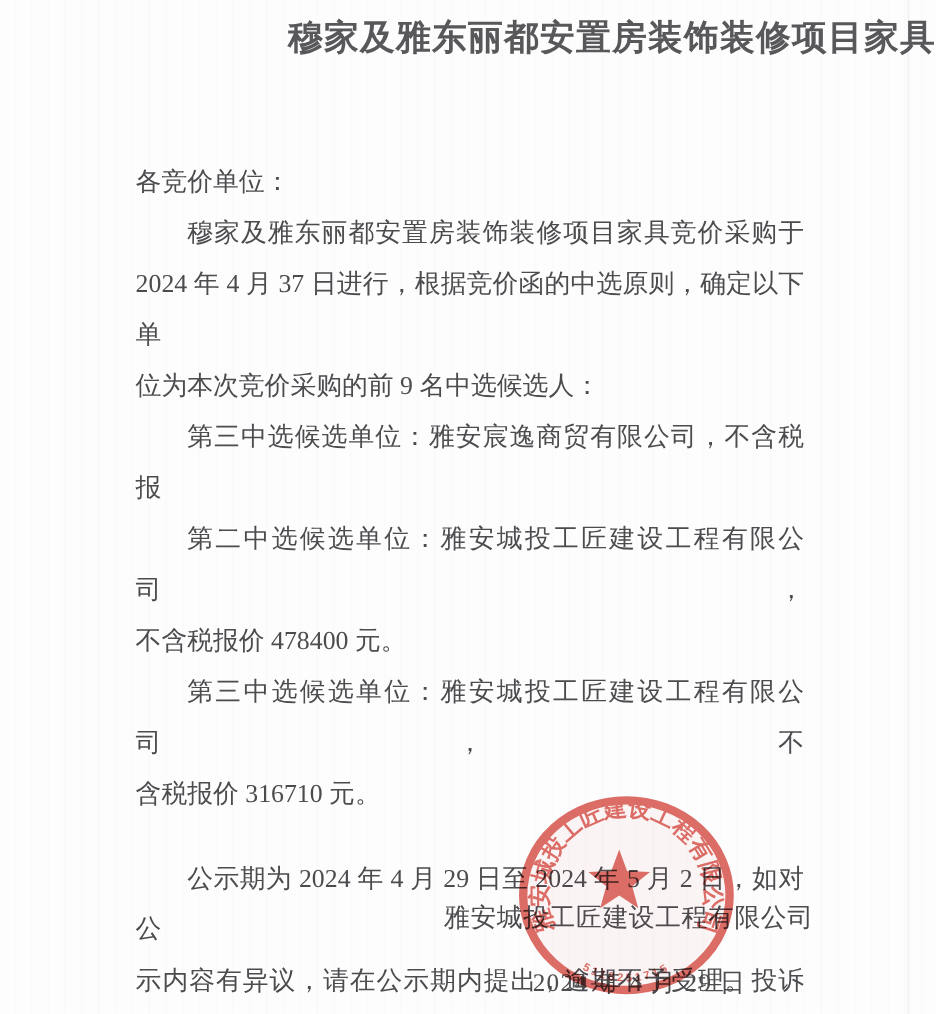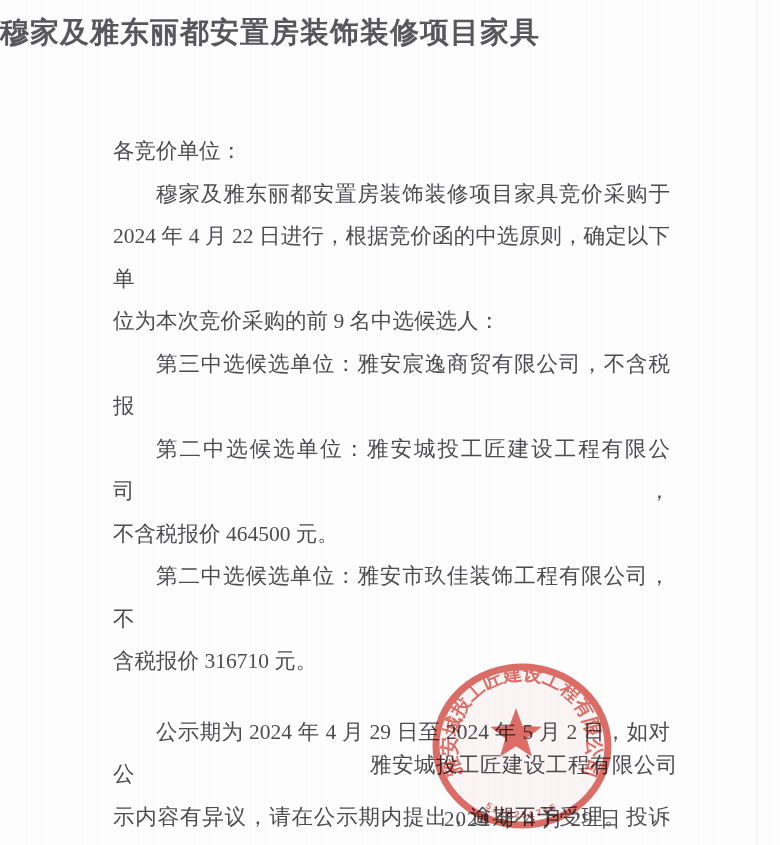--- a/index.html
+++ b/index.html
@@ -17,21 +17,21 @@
   .scan-edge {
     position: absolute;
     top: 0; left: 756px;
     width: 2px; height: 100%;
     background: #ededee;
     opacity: 0.55;
   }
   .title {
     position: absolute;
     top: 14px; left: 0; right: 0;
-    text-align: left;
+    text-align: right;
     font-family: "Liberation Sans", "DejaVu Sans", sans-serif;
     font-weight: bold;
     font-size: 29px;
     line-height: 37px;
     letter-spacing: 1px;
     color: #58585b;
   }
   .body-text {
     position: absolute;
     top: 130px;
@@ -85,26 +85,26 @@
 
   <div class="scan-edge"></div>
 
   <h1 class="title">
     <div>穆家及雅东丽都安置房装饰装修项目家具</div>
   </h1>
 
   <div class="body-text">
     <div class="line">各竞价单位：</div>
     <div class="line indent j">穆家及雅东丽都安置房装饰装修项目家具竞价采购于</div>
-    <div class="line j">2024 年 4 月 22 日进行，根据竞价函的中选原则，确定以下单</div>
+    <div class="line j">2024 年 4 月 37 日进行，根据竞价函的中选原则，确定以下单</div>
     <div class="line">位为本次竞价采购的前 9 名中选候选人：</div>
     <div class="line indent j">第三中选候选单位：雅安宸逸商贸有限公司，不含税报</div>
     <div class="line indent j">第二中选候选单位：雅安城投工匠建设工程有限公司，</div>
-    <div class="line">不含税报价 464500 元。</div>
-    <div class="line indent j">第二中选候选单位：雅安市玖佳装饰工程有限公司，不</div>
+    <div class="line">不含税报价 478400 元。</div>
+    <div class="line indent j">第三中选候选单位：雅安城投工匠建设工程有限公司，不</div>
     <div class="line">含税报价 316710 元。</div>
     <div class="line indent j gap">公示期为 2024 年 4 月 29 日至 2024 年 5 月 2 日，如对公</div>
     <div class="line j">示内容有异议，请在公示期内提出，逾期不予受理。投诉电</div>
 
   </div>
 
   <div class="sig-company">雅安城投工匠建设工程有限公司</div>
   <div class="sig-date">2024 年 4 月 29 日</div>
 
   <svg class="seal" viewBox="0 0 200 190" xmlns="http://www.w3.org/2000/svg">

